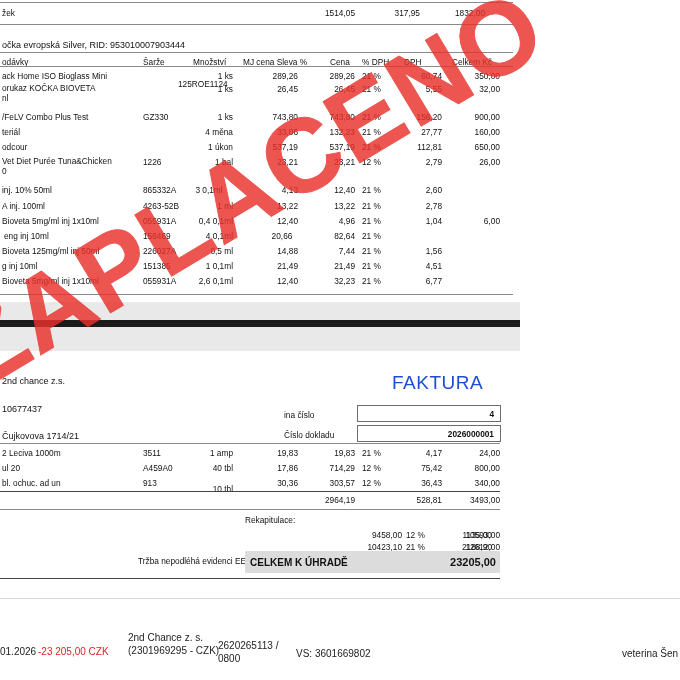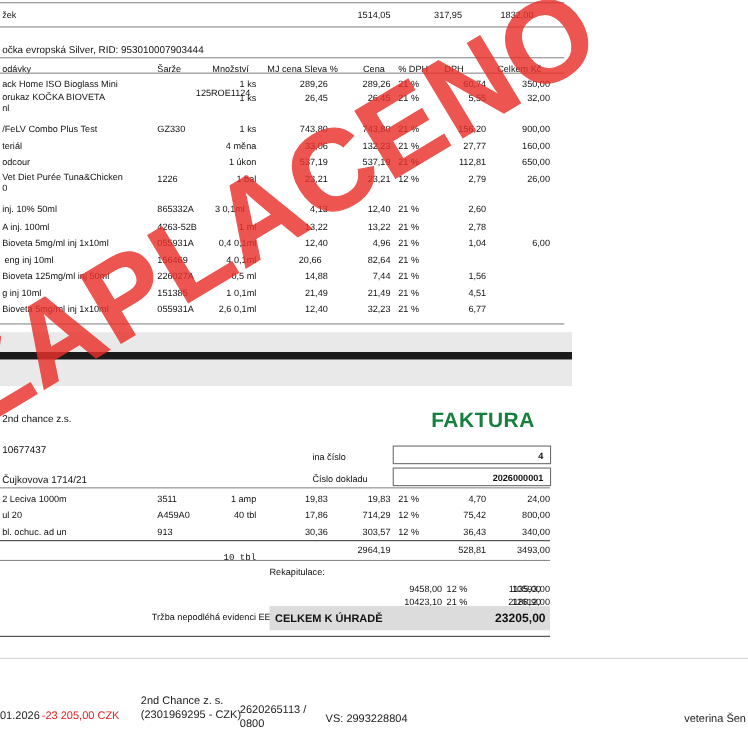--- a/index.html
+++ b/index.html
@@ -51,23 +51,23 @@
   }
   .blackbar {
     position: absolute;
     background: #1b1b1b;
   }
 
   
   .faktura-title {
     position: absolute;
     font-size: 19px;
-    font-weight: bold;
+    font-weight: normal;
     letter-spacing: 0.5px;
-    color: #15803d;
+    color: #1d4ed8;
   }
   .boxline {
     position: absolute;
     border: 1px solid #6d6d6d;
   }
   .shade {
     position: absolute;
     background: #dcdcdc;
   }
 
@@ -269,35 +269,35 @@
     <div class="cell r" style="left:410px; top:429px; width:84px; font-weight:bold;">2026000001</div>
 
     <div class="rule" style="left:0; top:443px; width:500px;"></div>
 
     <div class="cell" style="left:2px;   top:448px;">2 Leciva 1000m</div>
     <div class="cell" style="left:143px; top:448px;">3511</div>
     <div class="cell r" style="left:180px; top:448px; width:53px;">1 amp</div>
     <div class="cell r" style="left:250px; top:448px; width:48px;">19,83</div>
     <div class="cell r" style="left:305px; top:448px; width:50px;">19,83</div>
     <div class="cell" style="left:362px; top:448px;">21 %</div>
-    <div class="cell r" style="left:392px; top:448px; width:50px;">4,70</div>
+    <div class="cell r" style="left:392px; top:448px; width:50px;">4,17</div>
     <div class="cell r" style="left:440px; top:448px; width:60px;">24,00</div>
 
     <div class="cell" style="left:2px;   top:463px;">ul 20</div>
     <div class="cell" style="left:143px; top:463px;">A459A0</div>
     <div class="cell r" style="left:180px; top:463px; width:53px;">40 tbl</div>
     <div class="cell r" style="left:250px; top:463px; width:48px;">17,86</div>
     <div class="cell r" style="left:305px; top:463px; width:50px;">714,29</div>
     <div class="cell" style="left:362px; top:463px;">12 %</div>
     <div class="cell r" style="left:392px; top:463px; width:50px;">75,42</div>
     <div class="cell r" style="left:440px; top:463px; width:60px;">800,00</div>
 
     <div class="cell" style="left:2px;   top:478px;">bl. ochuc.  ad un</div>
     <div class="cell" style="left:143px; top:478px;">913</div>
-    <div class="cell r" style="left:180px; top:503px; width:53px;font-family:Liberation Mono, monospace;">10 tbl</div>
+    <div class="cell r" style="left:180px; top:484px; width:53px;">10 tbl</div>
     <div class="cell r" style="left:250px; top:478px; width:48px;">30,36</div>
     <div class="cell r" style="left:305px; top:478px; width:50px;">303,57</div>
     <div class="cell" style="left:362px; top:478px;">12 %</div>
     <div class="cell r" style="left:392px; top:478px; width:50px;">36,43</div>
     <div class="cell r" style="left:440px; top:478px; width:60px;">340,00</div>
 
     <div class="rule dark" style="left:0; top:491px; width:500px;"></div>
 
     <div class="cell r" style="left:275px; top:495px; width:80px;">2964,19</div>
     <div class="cell r" style="left:380px; top:495px; width:62px;">528,81</div>
@@ -327,19 +327,19 @@
   </div>
 
   <div class="bottomsep"></div>
   <div>
     <div class="bottomrow" style="left:0px;   top:646px;">01.2026</div>
     <div class="bottomrow amt-neg" style="left:38px; top:646px;">-23 205,00 CZK</div>
     <div class="bottomrow" style="left:128px; top:632px;">2nd Chance z. s.
 (2301969295 - CZK)</div>
     <div class="bottomrow" style="left:218px; top:640px;">2620265113 /
 0800</div>
-    <div class="bottomrow" style="left:296px; top:648px;">VS: 2993228804</div>
+    <div class="bottomrow" style="left:296px; top:648px;">VS: 3601669802</div>
     <div class="bottomrow" style="left:622px; top:648px;">veterina Šen</div>
   </div>
 
   <div class="stamp">ZAPLACENO</div>
 
 </div>
 
 </body></html>

